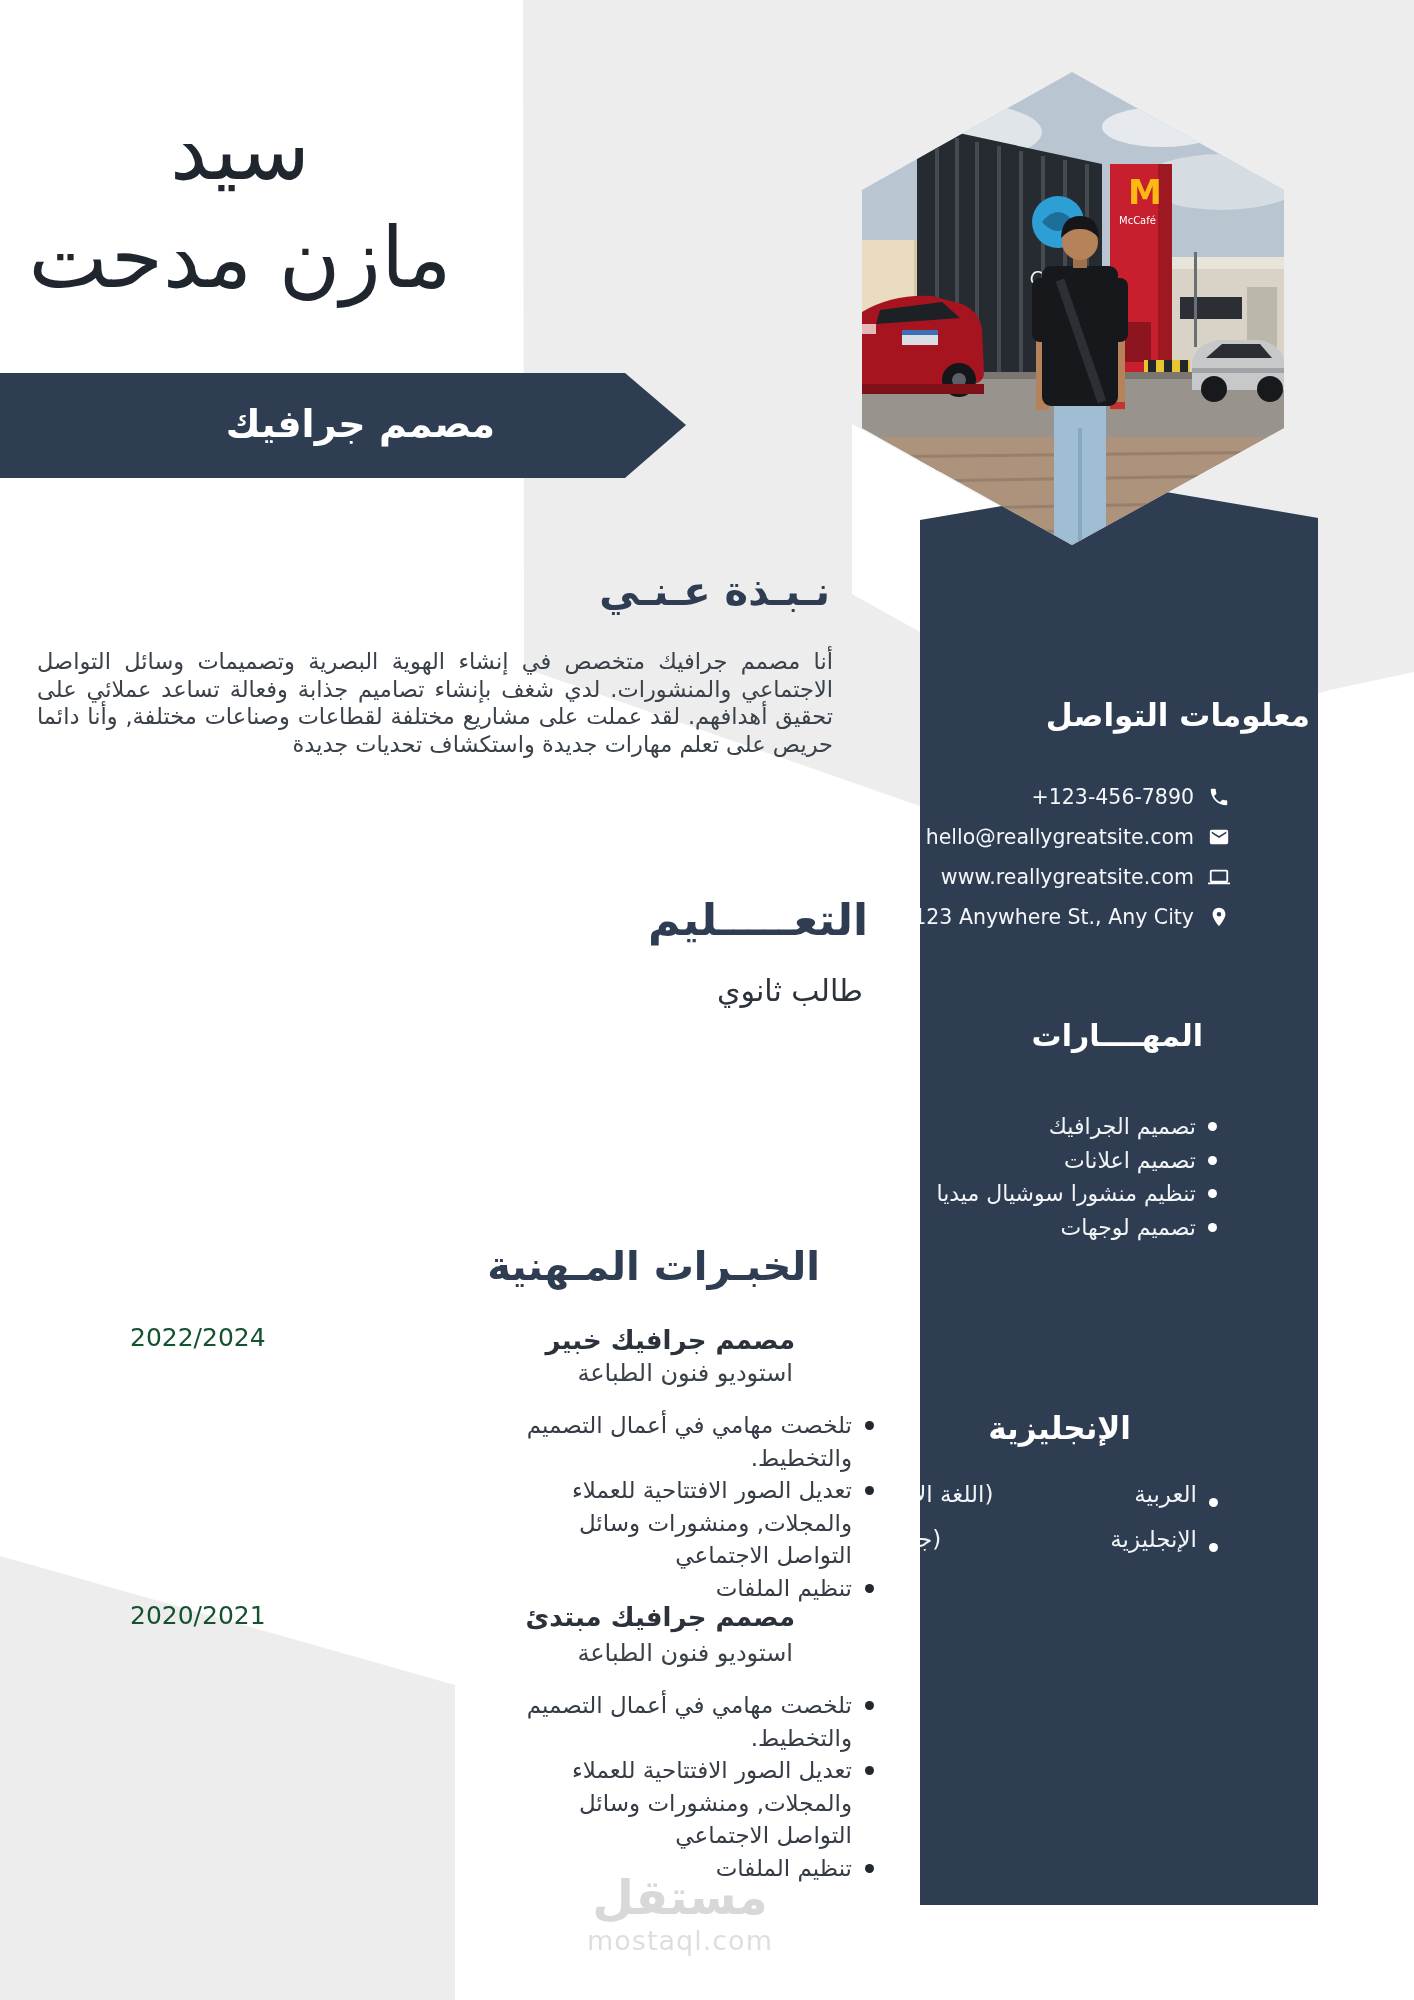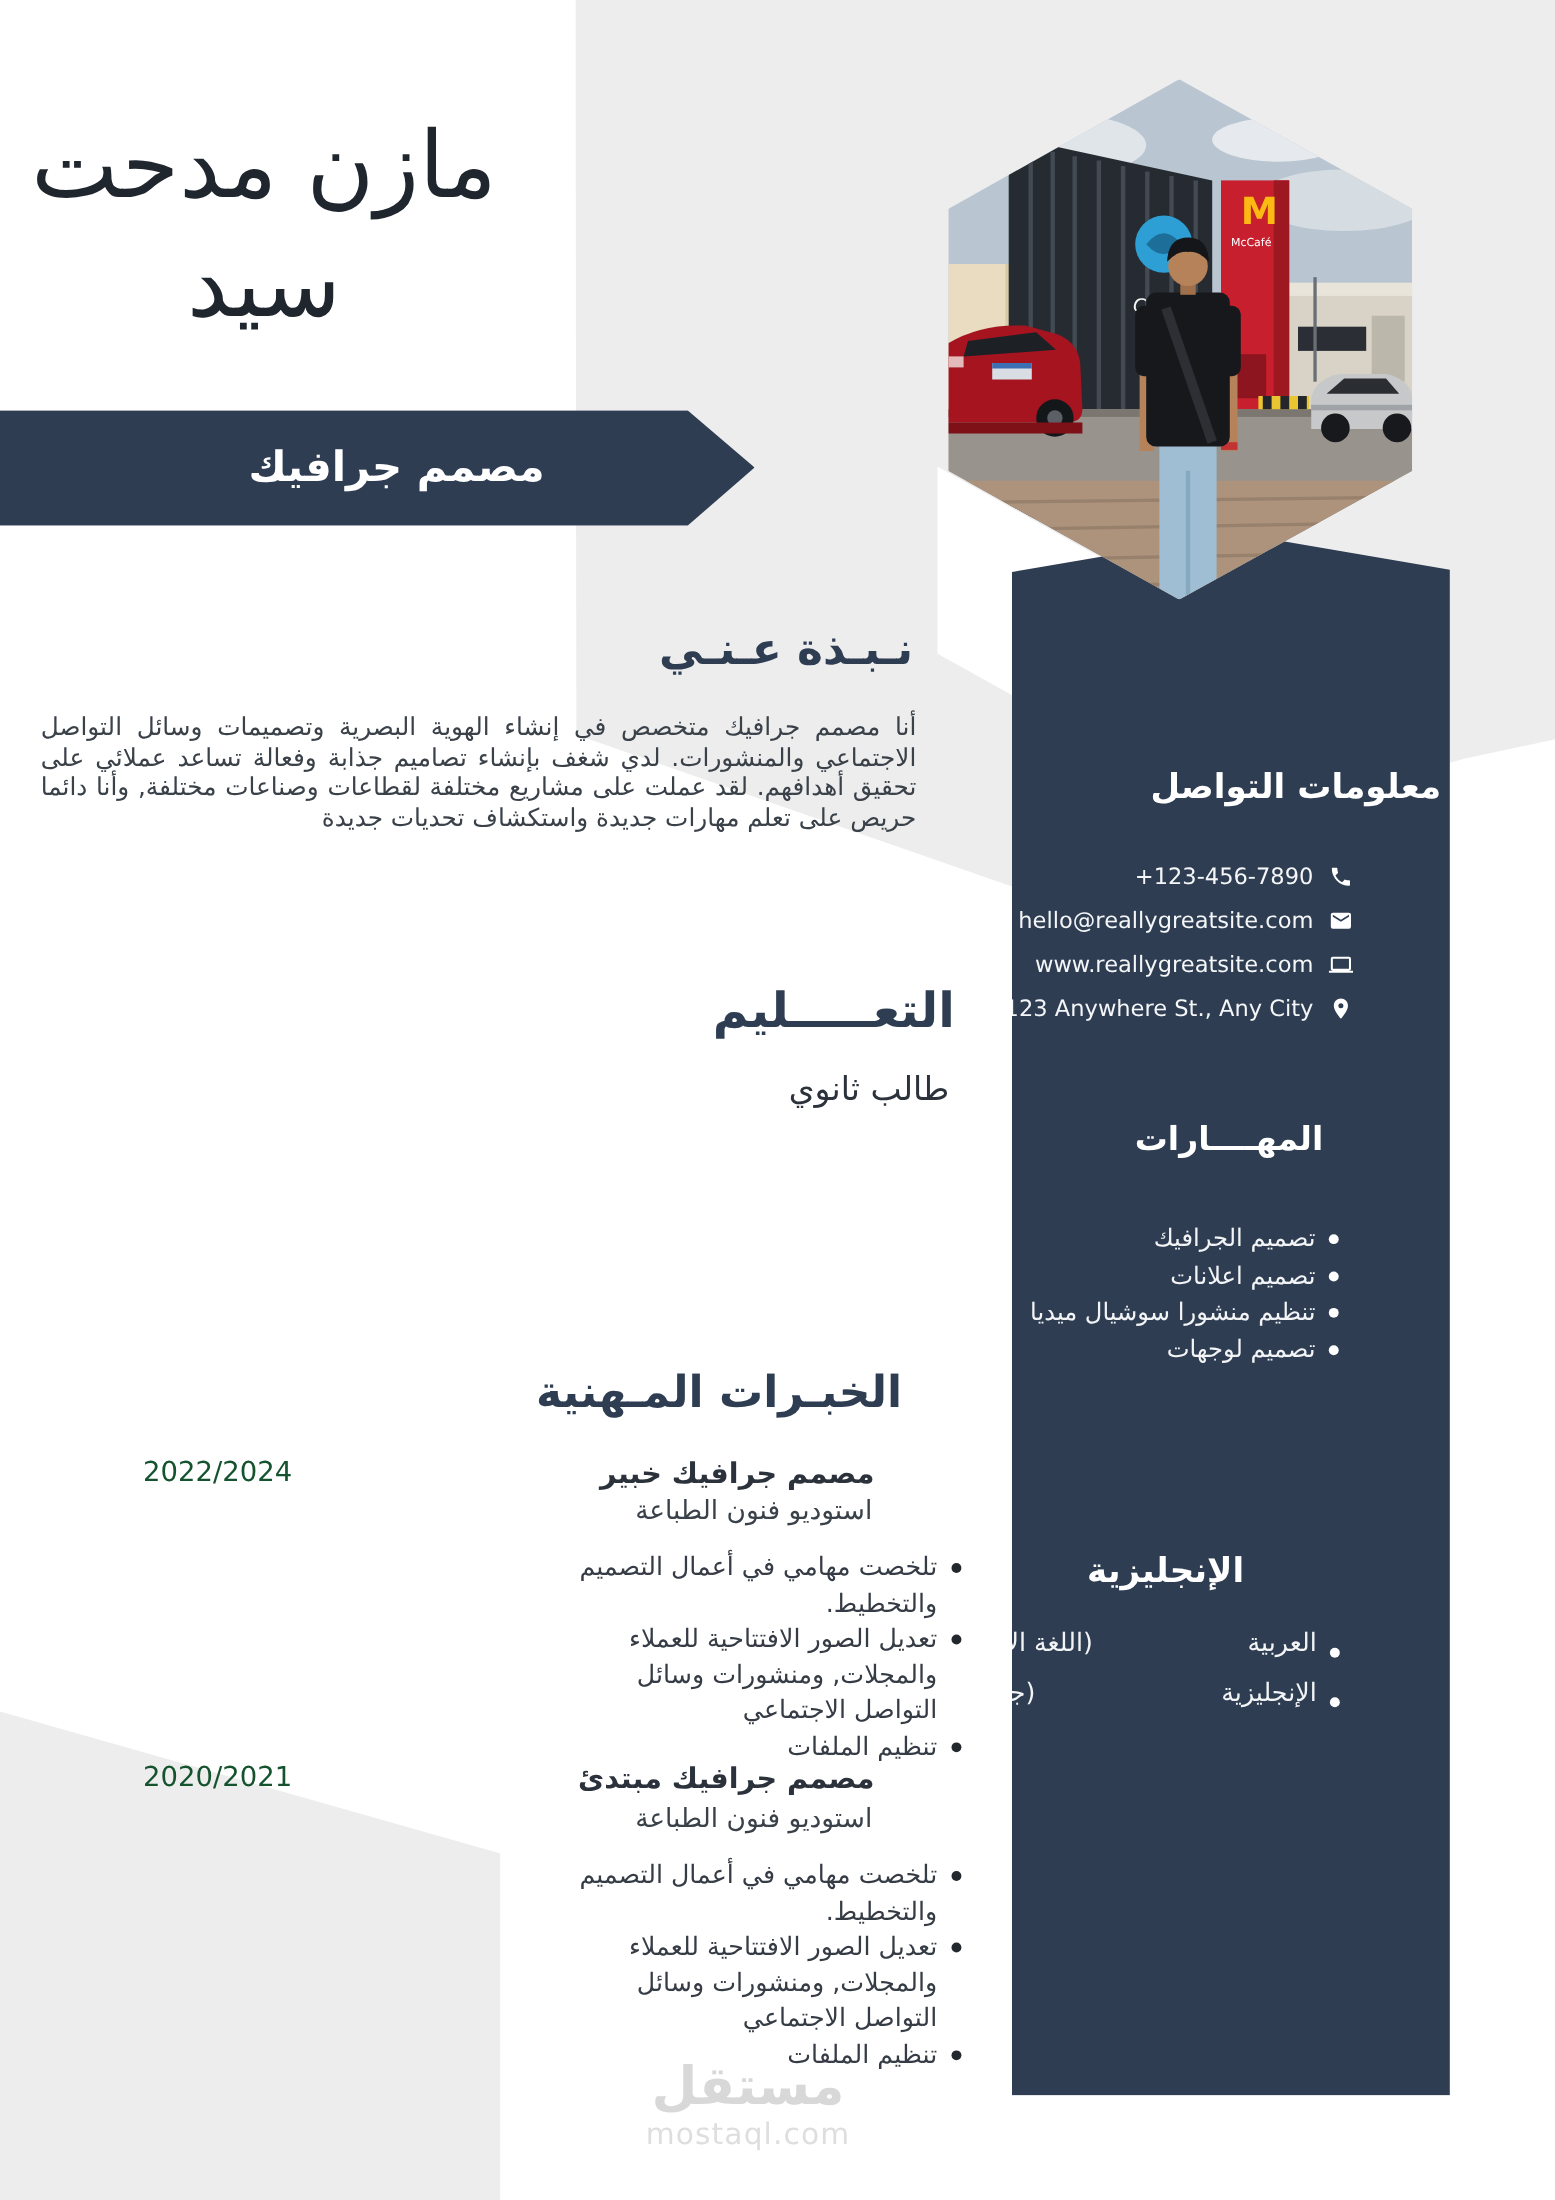--- a/index.html
+++ b/index.html
@@ -99,22 +99,22 @@
   .wm-domain{font-size:27px;color:#dedede;letter-spacing:1px;line-height:30px;}
 </style>
 </head>
 <body>
 
 <div class="bg-gray-top"></div>
 <div class="white-wedge"></div>
 <div class="bg-gray-bottom"></div>
 
 <div class="name-block">
+  <div>سيد</div>
   <div>مازن مدحت</div>
-  <div>سيد</div>
 </div>
 <div class="title-banner">
   <span>مصمم جرافيك</span>
 </div>
 
 <div class="photo-hex">
   <svg width="422" height="473" viewBox="0 0 422 473" xmlns="http://www.w3.org/2000/svg">
     <rect x="0" y="0" width="422" height="473" fill="#b9c6d2"></rect>
     <ellipse cx="90" cy="60" rx="90" ry="30" fill="#dfe5e9"></ellipse>
     <ellipse cx="360" cy="110" rx="80" ry="28" fill="#d6dde2"></ellipse>

